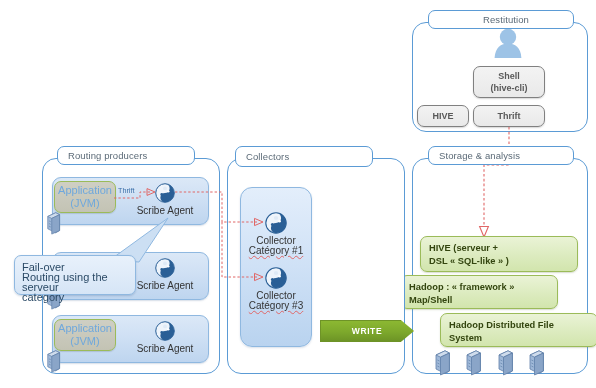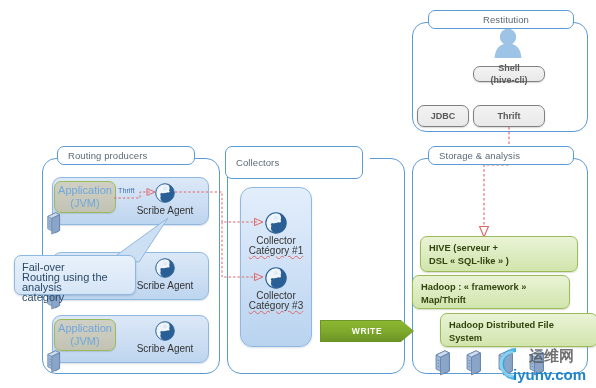--- a/index.html
+++ b/index.html
@@ -162,49 +162,49 @@
     <span>Restitution</span>
   </div>
 
   <div class="icon" style="left:491px;top:26px;">
     <svg width="34" height="32" viewBox="0 0 34 32">
       <circle cx="17" cy="11" r="8.2" fill="#9dc3e6"></circle>
       <path d="M3.6 32 C4.2 21.5 10 17.5 17 17.5 C24 17.5 29.8 21.5 30.4 32 Z" fill="#9dc3e6"></path>
     </svg>
   </div>
 
-  <div class="greychip" style="left:473px;top:66px;width:72px;height:16px;">
+  <div class="greychip" style="left:473px;top:66px;width:72px;height:32px;">
     <span>Shell</span>
     <span>(hive-cli)</span>
   </div>
   <div class="greychip" style="left:417px;top:105px;width:52px;height:22px;">
-    <span>JDBC</span>
+    <span>HIVE</span>
   </div>
   <div class="greychip" style="left:473px;top:105px;width:72px;height:22px;">
     <span>Thrift</span>
   </div>
 
   <div class="panel" style="left:412px;top:158px;width:176px;height:216px;"></div>
   <div class="tab-mask" style="left:432px;top:156px;width:138px;height:5px;"></div>
   <div class="panel-tab" style="left:428px;top:146px;width:146px;height:19px;">
     <span>Storage &amp; analysis</span>
   </div>
 
   <svg class="icon" style="left:460px;top:127px;width:70px;height:114px;">
     <path d="M49 0 L49 38 L24 38 L24 100" fill="none" stroke="#e06666" stroke-width="1.1" stroke-dasharray="2.6,2.2"></path>
     <path d="M24 110 L19.6 99.5 L28.4 99.5 Z" fill="none" stroke="#e06666" stroke-width="1.1"></path>
   </svg>
 
   <div class="greenbox" style="left:420px;top:236px;width:158px;height:36px;">
     <div>HIVE (serveur +</div>
     <div>DSL  « SQL-like » )</div>
   </div>
-  <div class="greenbox" style="left:412px;top:275px;width:158px;height:34px;">
+  <div class="greenbox" style="left:400px;top:275px;width:158px;height:34px;">
     <div>Hadoop : « framework »</div>
-    <div>Map/Thrift</div>
+    <div>Map/Shell</div>
   </div>
   <div class="greenbox" style="left:440px;top:313px;width:158px;height:34px;">
     <div>Hadoop Distributed File</div>
     <div>System</div>
   </div>
 
   <div class="icon" style="left:434px;top:350px;">
     <svg width="17" height="26" viewBox="0 0 17 26">
       <path d="M2 5 L11 0.8 L15.4 3 L15.4 21 L11 23.6 L2 19 Z" fill="#9fb8d8" stroke="#5f7fa8" stroke-width=".8"></path>
       <path d="M2 5 L11 0.8 L15.4 3 L6.5 7.2 Z" fill="#cfdcec" stroke="#5f7fa8" stroke-width=".8"></path>
@@ -248,21 +248,21 @@
       <g stroke="#5f7fa8" stroke-width=".7">
         <line x1="3.4" y1="10" x2="5.4" y2="11"></line>
           <line x1="3.4" y1="13" x2="5.4" y2="14"></line>
         <line x1="3.4" y1="16" x2="5.4" y2="17"></line>
       </g>
     </svg>
   </div>
 
   <div class="panel" style="left:227px;top:158px;width:178px;height:216px;"></div>
   <div class="tab-mask" style="left:240px;top:156px;width:130px;height:5px;"></div>
-  <div class="panel-tab" style="left:225px;top:146px;width:138px;height:33px;">
+  <div class="panel-tab" style="left:235px;top:146px;width:138px;height:21px;">
     <span>Collectors</span>
   </div>
 
   <div class="collector-col" style="left:240px;top:187px;width:72px;height:160px;"></div>
 
   <div class="icon" style="left:265px;top:212px;">
     <svg width="22" height="22" viewBox="0 0 22 22">
       <circle cx="11" cy="11" r="10.2" fill="#eef4fb" stroke="#2a5f96" stroke-width="1.1"></circle>
       <path d="M11 .8 A10.2 10.2 0 0 1 11 21.2 A5.1 5.1 0 0 1 11 11 A5.1 5.1 0 0 0 11 .8 Z" fill="#2a5f96"></path>
       <circle cx="11" cy="6" r="2.1" fill="#dfeaf6"></circle>
@@ -395,30 +395,22 @@
     <path d="M88 32 L79.5 28.4 L79.5 35.6 Z" fill="none" stroke="#e06666" stroke-width="1"></path>
     <path d="M47 32 L47 87 L82 87" fill="none" stroke="#e06666" stroke-width="1" stroke-dasharray="2.4,2"></path>
     <path d="M88 87 L79.5 83.4 L79.5 90.6 Z" fill="none" stroke="#e06666" stroke-width="1"></path>
   </svg>
 
   <svg class="icon" style="left:105px;top:218px;width:70px;height:52px;z-index:19;">
     <path d="M63 0 L5 42 L34 44 Z" fill="#ccdff3" stroke="#8fb8e0" stroke-width="1"></path>
   </svg>
   <div class="callout" style="left:14px;top:255px;width:122px;height:40px;">
     <div>Fail-over</div>
-    <div>Routing using the analysis</div>
+    <div>Routing using the serveur</div>
     <div>category</div>
   </div>
 
   <div class="writearrow" style="left:320px;top:320px;width:92px;height:20px;">
     <span>WRITE</span>
   </div>
 
-  <div class="wm" style="left:489px;top:341px;">
-    <svg width="104" height="44" viewBox="0 0 104 44">
-      <path d="M27 9 A14 14 0 1 0 27 37" fill="none" stroke="#2fa8e0" stroke-width="4.2" opacity=".88"></path>
-      <path d="M24 11 A11.5 11.5 0 1 0 24 35" fill="none" stroke="#9fd8f2" stroke-width="3" opacity=".8"></path>
-      <text x="40" y="20" font-family="'DejaVu Sans',sans-serif" font-size="15" font-weight="bold" fill="#5a5a5a" opacity=".85">运维网</text>
-      <text x="24" y="39" font-family="'Liberation Sans',sans-serif" font-size="15" font-weight="bold" fill="#1f86c7">iyunv.com</text>
-    </svg>
-  </div>
 
 </div>
 
 </body></html>

